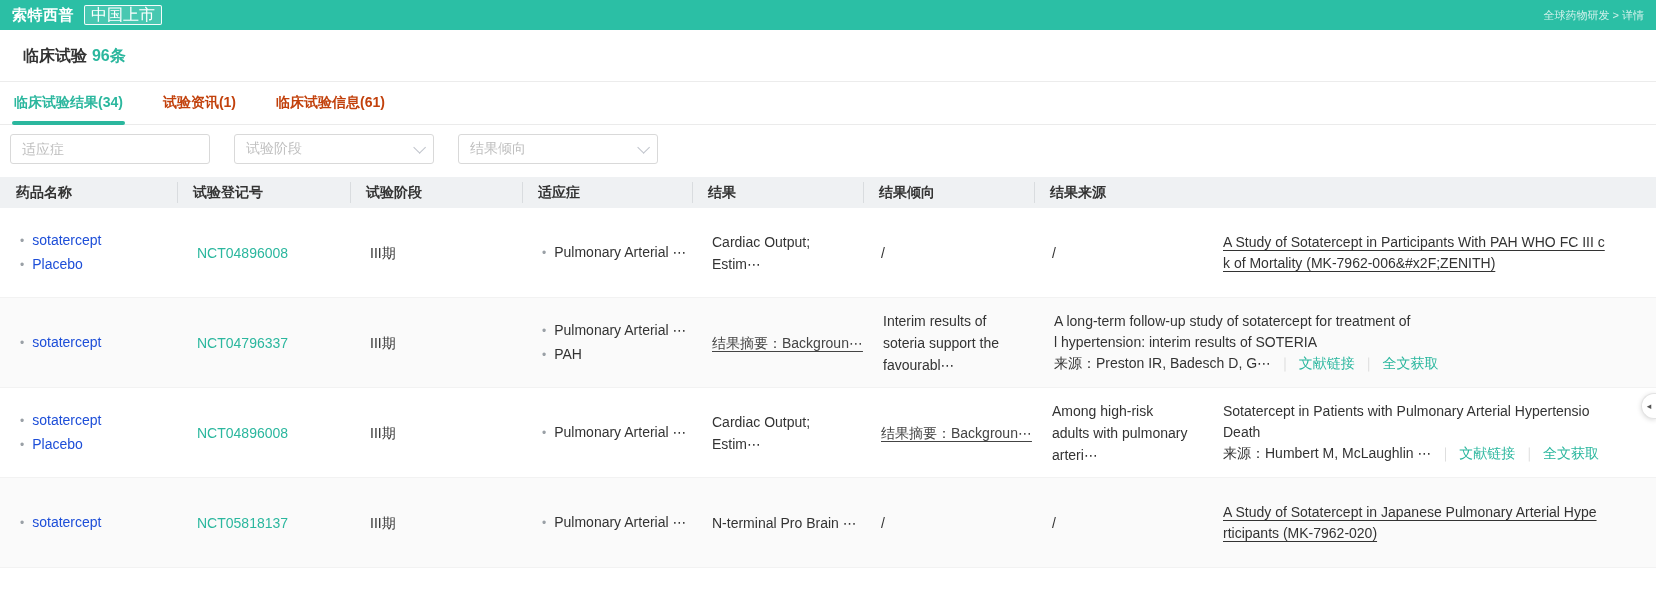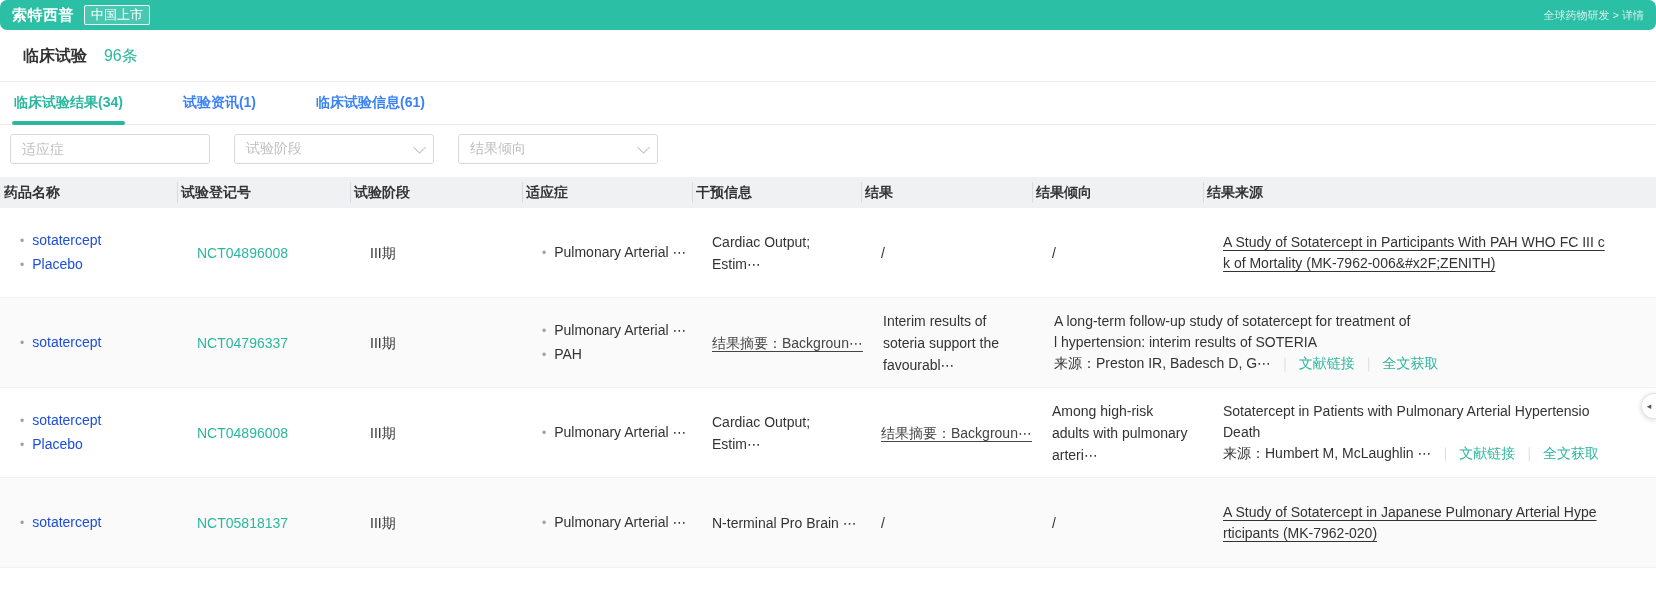--- a/index.html
+++ b/index.html
@@ -4,36 +4,36 @@
 <style>
   * { box-sizing: border-box; margin: 0; padding: 0; }
   html,body { width:1656px; height:594px; overflow:hidden; }
   body {
     font-family: "Liberation Sans", "DejaVu Sans", sans-serif;
     background:#fff; color:#333; position:relative; font-size:14px;
   }
   
   .topbar {
     height:30px; background:#2bbfa5; display:flex; align-items:center;
-    padding:0 12px; color:#fff;border-radius:7px;
+    padding:0 12px; color:#fff;
   }
   .topbar-title { font-size:15px; font-weight:bold; letter-spacing:.5px; }
   .topbar-badge {
-    margin-left:10px; font-size:13px; line-height:16px; padding:1px 6px;
+    margin-left:10px; font-size:16px; line-height:16px; padding:1px 6px;
     border:1px solid rgba(255,255,255,.95); border-radius:2px;
     background:rgba(255,255,255,.14); color:#fff;
   }
   .topbar-breadcrumb { margin-left:auto; font-size:11px; color:rgba(255,255,255,.78); }
   
   .section-row { padding:16px 12px 14px; border-bottom:1px solid #ececec; }
   .section-title { font-size:16px; font-weight:bold; color:#333; display:inline;padding-left:11px; }
-  .section-count { font-size:16px; font-weight:normal; color:#2bb79e; margin-left:13px; display:inline; }
-  
-  .tabs { display:flex; gap:56px; padding:0 12px; border-bottom:1px solid #ebebeb; }
-  .tab { padding:12px 2px 12px; font-size:14px; font-weight:600; color:#3b82f6; cursor:pointer; position:relative; }
+  .section-count { font-size:16px; font-weight:bold; color:#2bb79e; margin-left:1px; display:inline; }
+  
+  .tabs { display:flex; gap:36px; padding:0 12px; border-bottom:1px solid #ebebeb; }
+  .tab { padding:12px 2px 12px; font-size:14px; font-weight:600; color:#c2410c; cursor:pointer; position:relative; }
   .tab.active { color:#2bb79e; }
   .tab.active::after {
     content:''; position:absolute; left:0; right:0; bottom:-1px; height:4px;
     border-radius:2px; background:#2bb79e;
   }
   
   .filters { display:flex; gap:24px; padding:9px 10px 13px; }
   .f-box {
     width:200px; height:30px; border:1px solid #d9d9d9; border-radius:3px;
     display:flex; align-items:center; padding:0 11px; background:#fff;
@@ -42,21 +42,21 @@
     font-family:inherit; background:transparent; }
   .f-box input::placeholder { color:#bfbfbf; }
   .f-select { justify-content:space-between; cursor:pointer; }
   .f-placeholder { color:#bfbfbf; font-size:14px; }
   .chev { width:9px; height:9px; border-right:1.5px solid #c0c4cc; border-bottom:1.5px solid #c0c4cc;
     transform:rotate(45deg) translateY(-3px); flex-shrink:0; }
   
   .table { width:1823px; }
   .thead { display:flex; background:#eff1f3; height:31px; align-items:center;
     font-weight:bold; font-size:14px; color:#333; }
-  .th { padding-left:4px; flex-shrink:0; position:relative; height:100%; display:flex; align-items:center; }
+  .th { padding-left:16px; flex-shrink:0; position:relative; height:100%; display:flex; align-items:center; }
   .th + .th::before { content:''; position:absolute; left:0; top:5px; bottom:5px; width:1px; background:#d9dcdf; }
   .tr { display:flex; align-items:center; min-height:90px; border-bottom:1px solid #f2f2f2; background:#fff; }
   .tr.alt { background:#fafafa; }
   .td { padding-left:20px; flex-shrink:0; font-size:14px; color:#333; line-height:22px; }
   .c1{width:177px}.c2{width:173px}.c3{width:172px}.c4{width:170px}
   .c5{width:169px}.c6{width:171px}.c7{width:171px}.c8{width:620px}
   .blist li { list-style:none; display:flex; align-items:baseline; line-height:23px; }
   .bullet { color:#9aa0a6; margin-right:8px; font-size:12px; }
   .drug { color:#1d4ed8; cursor:pointer; }
   .reg { color:#2bb79e; cursor:pointer; }
@@ -111,21 +111,20 @@
     <span class="chev"></span>
   </div>
 </div>
 
 <div class="table">
   <div class="thead">
       <div class="th c1">药品名称</div>
       <div class="th c2">试验登记号</div>
       <div class="th c3">试验阶段</div>
       <div class="th c4">适应症</div>
-      <div class="th c5">干预信息</div>
       <div class="th c6">结果</div>
       <div class="th c7">结果倾向</div>
       <div class="th c8">结果来源</div>
     </div>
   <div class="tbody">
       <div class="tr">
         <div class="td c1">
           <ul class="blist">
             <li>
               <span class="bullet">•</span>

